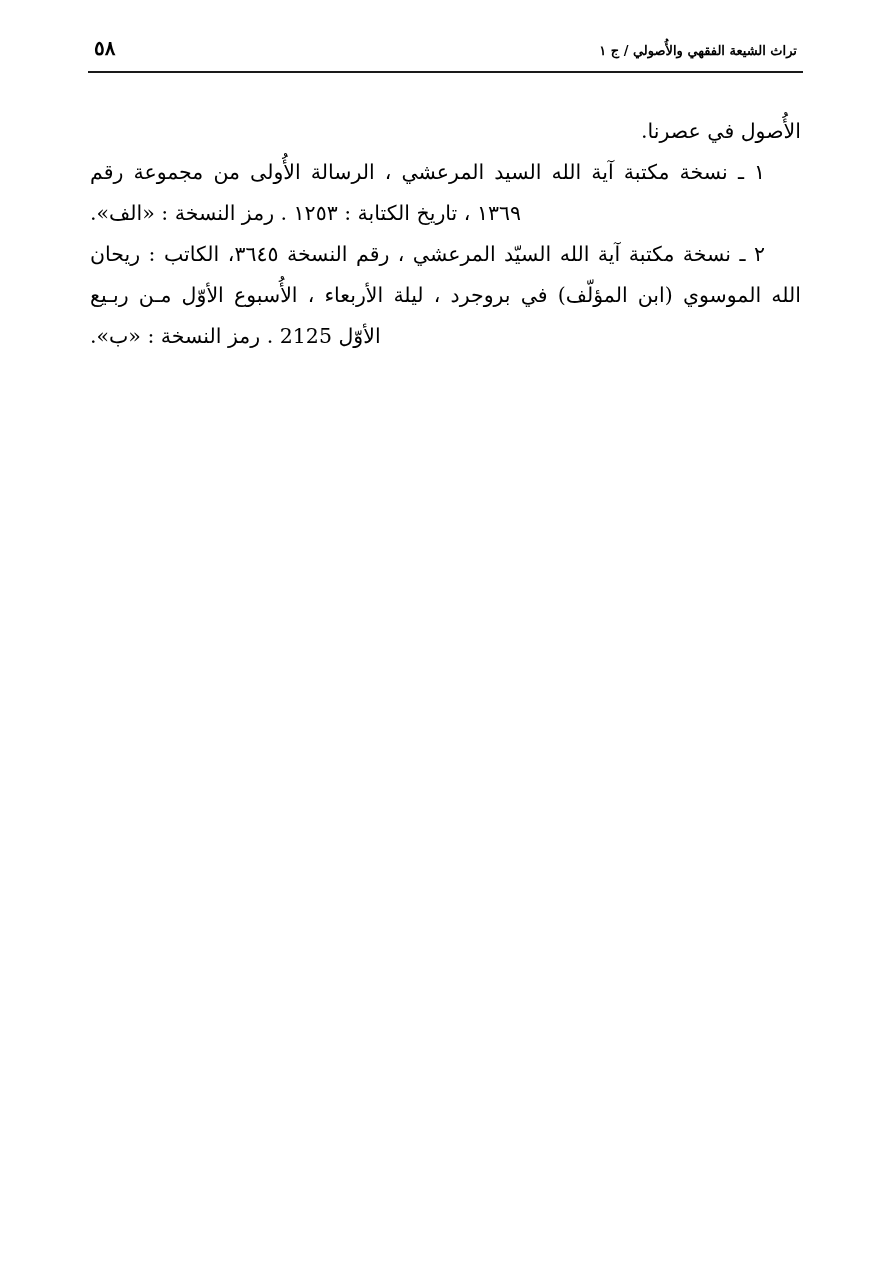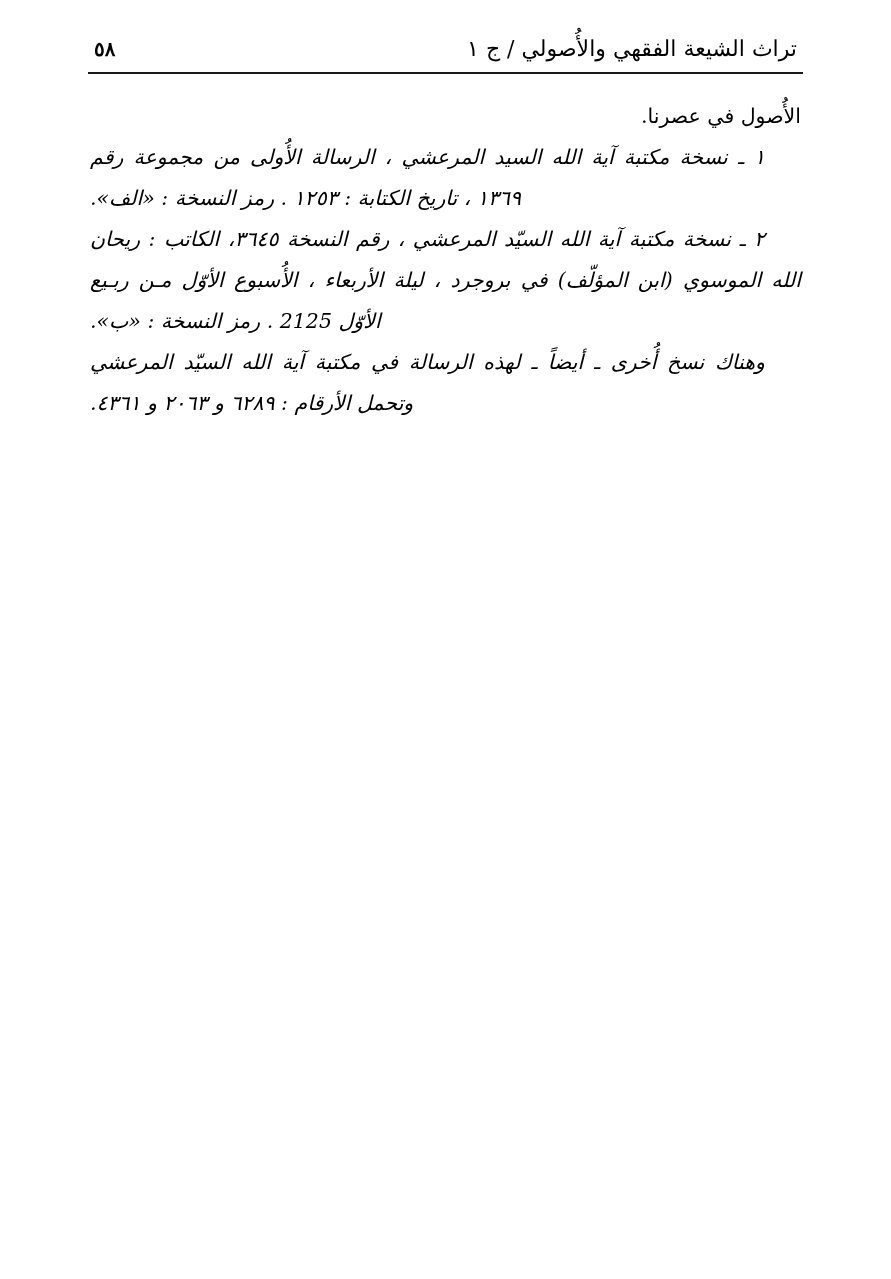--- a/index.html
+++ b/index.html
@@ -30,71 +30,69 @@
     justify-content: space-between;
     direction: rtl;
     padding: 0 6px 0 6px;
   }
   .header-page-number {
     font-size: 20px;
     font-weight: bold;
     letter-spacing: 0.5px;
   }
   .header-title {
-    font-size: 22px;
-    font-weight: normal;
+    font-size: 13px;
+    font-weight: bold;
     letter-spacing: 0px;
   }
   .header-rule {
     margin-top: 11px;
     border-top: 2px solid #1a1a1a;
     width: 100%;
   }
   .body-text {
     direction: rtl;
     text-align: justify;
     text-align-last: right;
     font-size: 20.5px;
     line-height: 41px;
-    margin-top: 22px;
+    margin-top: 38px;
     padding: 0 2px;
   }
   .para {
     margin: 0;
     padding: 0;
   }
   .para + .para {
     margin-top: 0px;
   }
   .indent {
     text-indent: 36px;
   }
   .just-right-last {
     text-align: justify;
     text-align-last: right;
   }
   .left-last {
     text-align: justify;
     text-align-last: left;
-    font-style: italic;
   }
 </style>
 </head>
 <body>
 
 <div class="page">
   <div class="content">
 
     <div class="header">
       <span class="header-page-number">٥٨</span>
       <span class="header-title">تراث الشيعة الفقهي والأُصولي / ج ١</span>
     </div>
     <div class="header-rule"></div>
 
     <div class="body-text">
       <p class="para just-right-last">الأُصول في عصرنا.</p>
       <p class="para indent left-last">١ ـ نسخة مكتبة آية الله السيد المرعشي ، الرسالة الأُولى من مجموعة رقم ١٣٦٩ ، تاريخ الكتابة : ١٢٥٣ . رمز النسخة : «الف».</p>
       <p class="para indent left-last">٢ ـ نسخة مكتبة آية الله السيّد المرعشي ، رقم النسخة ٣٦٤٥، الكاتب : ريحان الله الموسوي (ابن المؤلّف) في بروجرد ، ليلة الأربعاء ، الأُسبوع الأوّل مـن ربـيع الأوّل 2125 . رمز النسخة : «ب».</p>
-      <p class="para indent left-last">وهناك نسخ أُخرى ـ أيضاً ـ لهذه الرسالة في مكتبة آية الله السيّد المرعشي وتحمل الأرقام : ٦٢٨٩ و ٢٠٦٣ و ٤٣٦١.</p>
     </div>
 
   </div>
 </div>
 
 </body></html>

